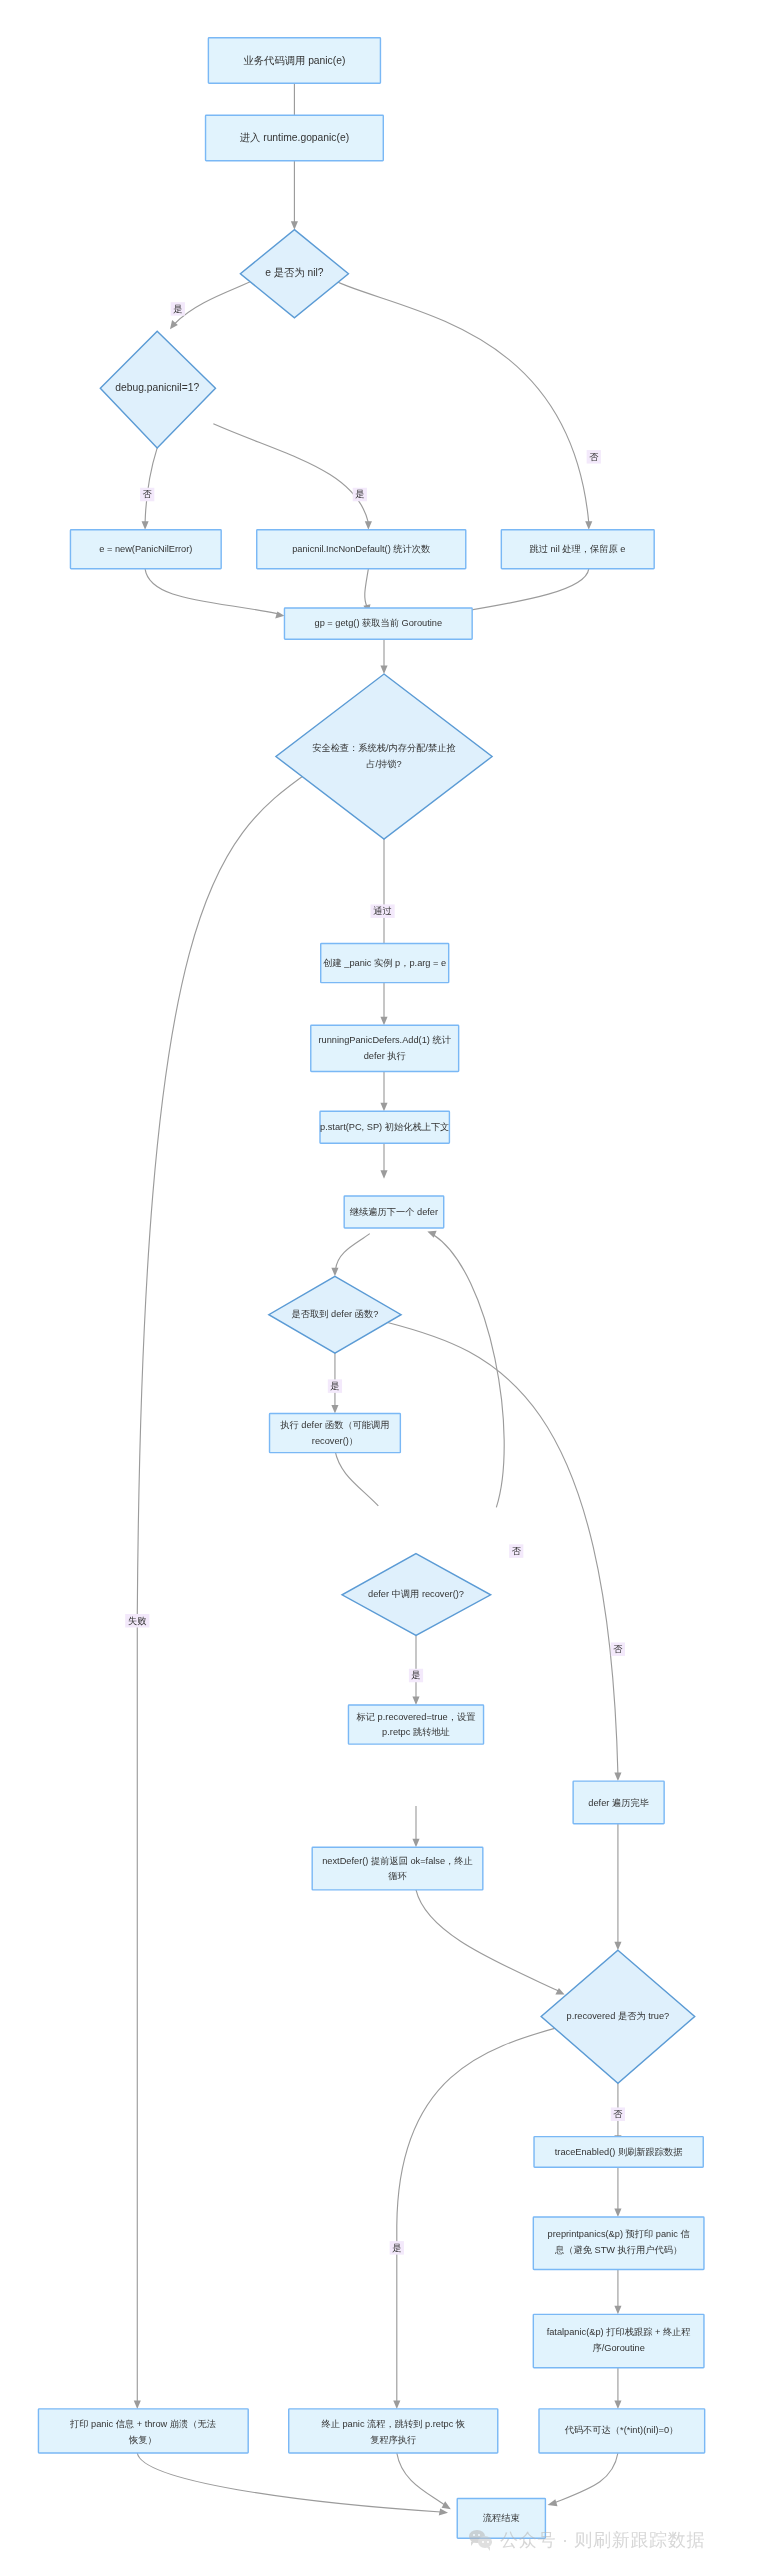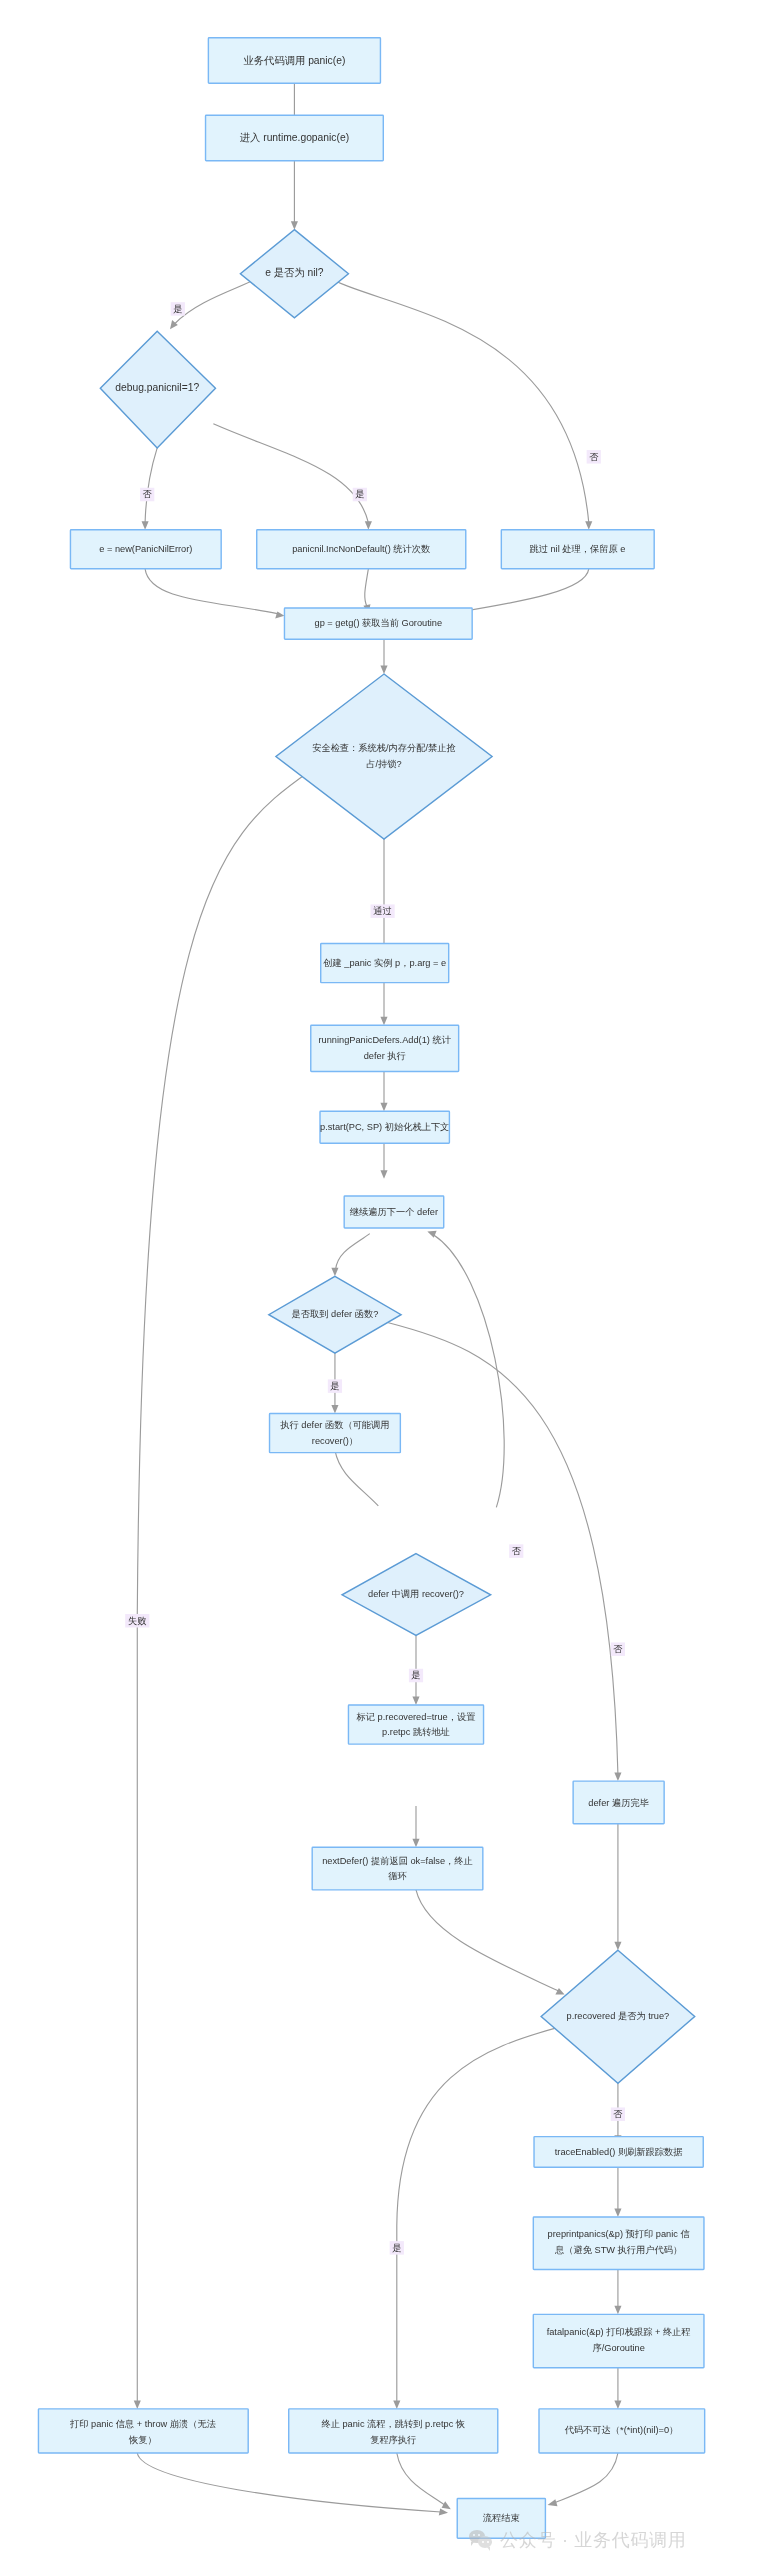--- a/index.html
+++ b/index.html
@@ -438,17 +438,17 @@
 
 <div class="watermark">
   <div class="wechat-icon">
     <span class="b1"></span>
     <span class="d" style="left:3.6px;  top:4.3px;"></span>
     <span class="d" style="left:9.2px; top:4.3px;"></span>
     <span class="b2"></span>
     <span class="d" style="left:12.8px; top:10.7px;"></span>
     <span class="d" style="left:18px; top:10.7px;"></span>
   </div>
-  <div class="watermark-text">公众号 · 业务代码调用</div>
+  <div class="watermark-text">公众号 · 则刷新跟踪数据</div>
 </div>
 
 </div>
 
 
 </body></html>

